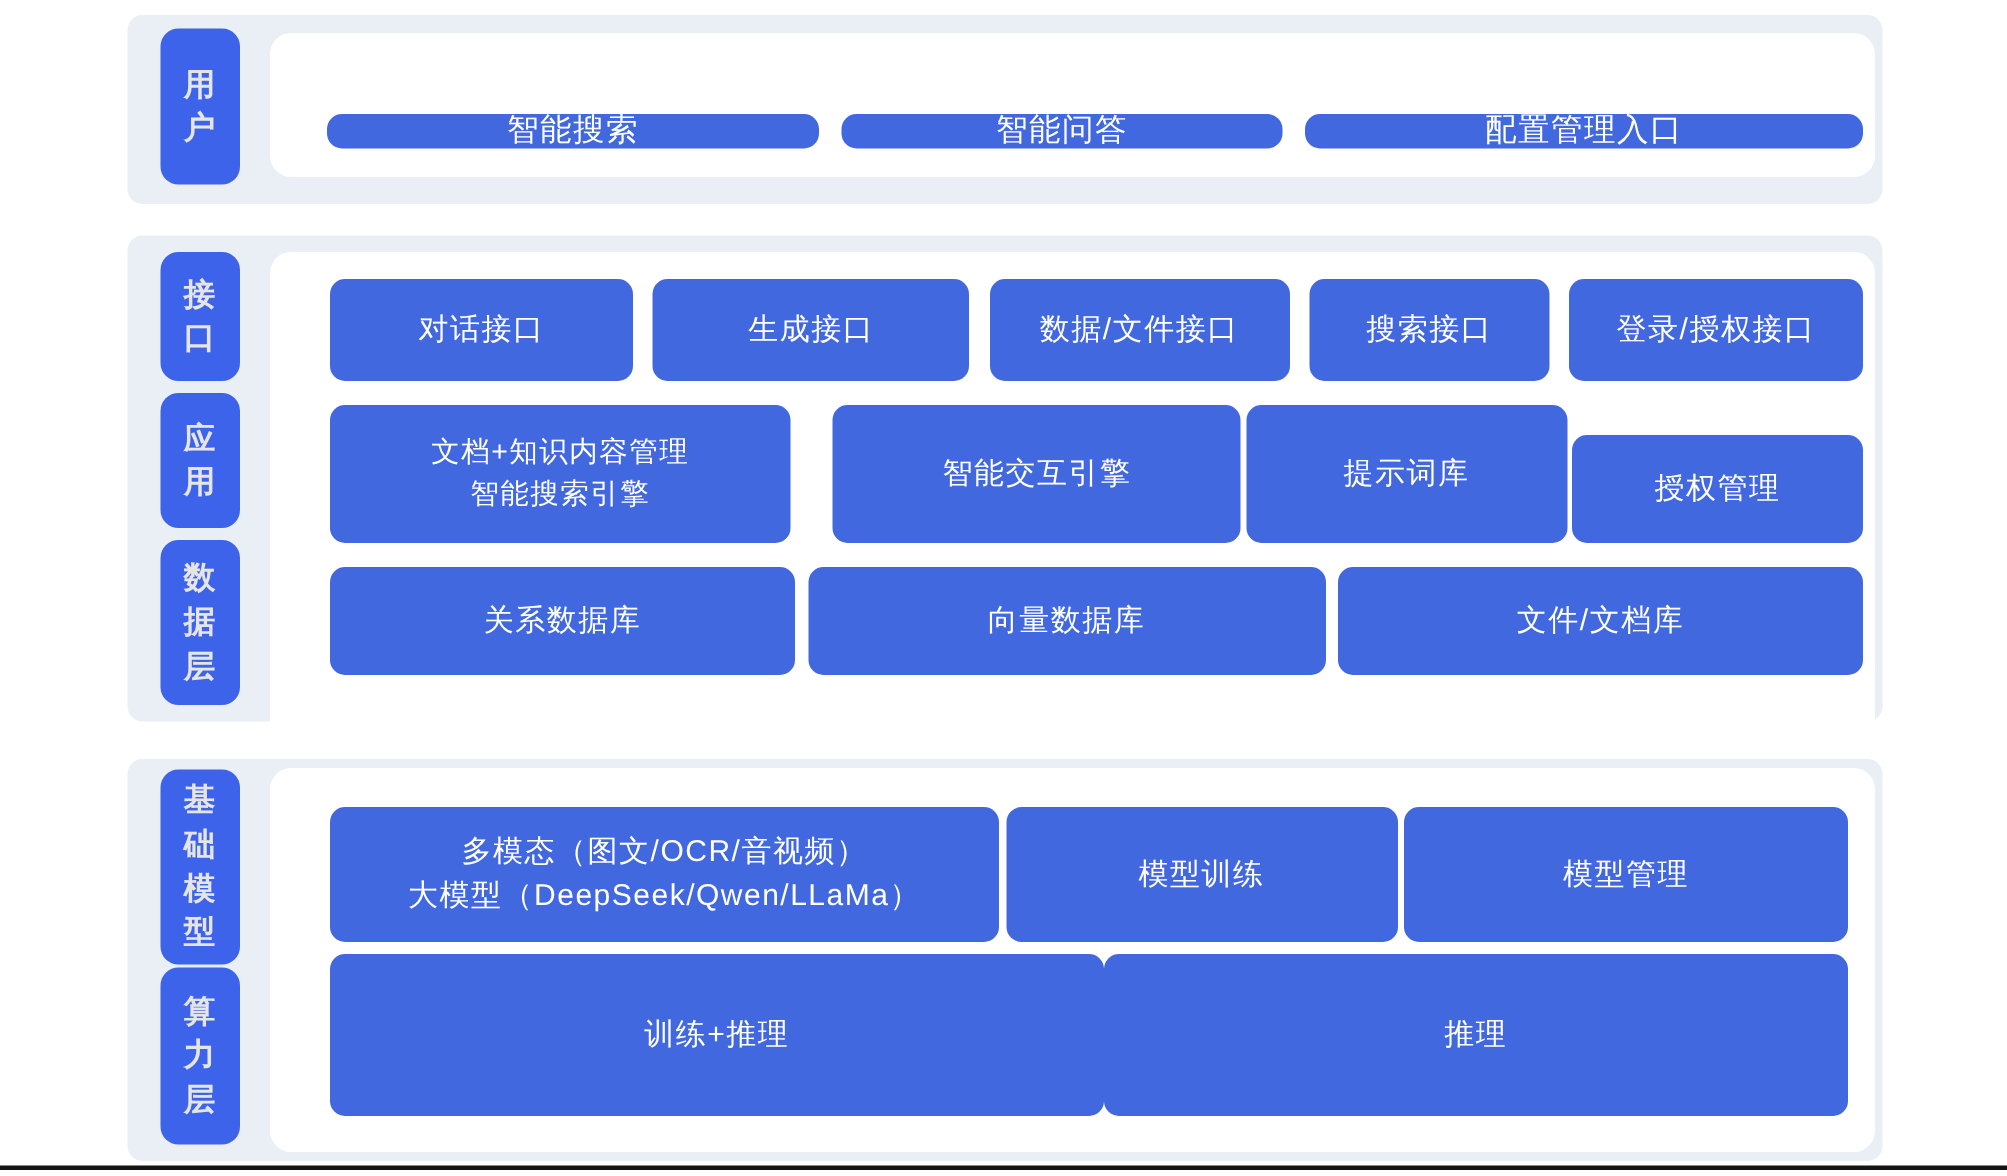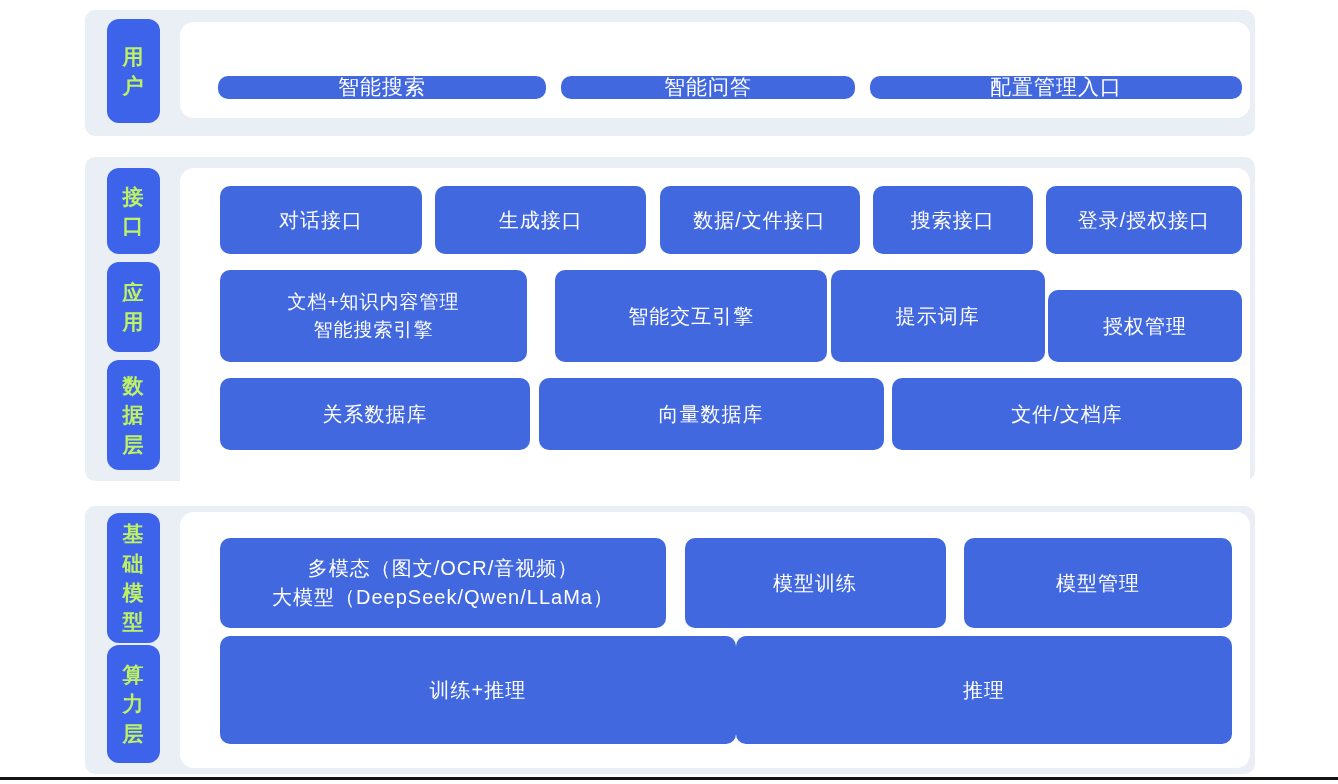--- a/index.html
+++ b/index.html
@@ -18,21 +18,21 @@
   }
   #band-user { top: 10px;  height: 126px; }
   #band-mid  { top: 157px; height: 324px; }
   #band-base { top: 506px; height: 268px; }
 
   .side-label {
     position: absolute;
     left: 22px; width: 53px;
     background: var(--label-blue, #3C63EA);
     border-radius: 12px;
-    color: #bef264;
+    color: #e5e5e5;
     font-size: 21px; font-weight: bold;
     line-height: 1.4; letter-spacing: 1px;
     display: flex; align-items: center; justify-content: center;
     text-align: center;
     padding: 0 14px; box-sizing: border-box;
     word-break: break-all;
   }
   .panel {
     position: absolute;
     left: 95px; width: 1070px;
@@ -112,21 +112,21 @@
 
   <section class="band" id="band-base">
     <div class="side-label" style="top:7px; height:130px;">基础模型</div>
     <div class="side-label" style="top:139px; height:118px;">算力层</div>
 
     <div class="panel" style="top:6px; height:256px;">
       <div class="row" style="top:26px; height:90px; padding:0 18px 0 40px;">
         <div class="block" style="width:446px;">多模态（图文/OCR/音视频）
 大模型（DeepSeek/Qwen/LLaMa）</div>
         <div class="block" style="width:261px;">模型训练</div>
-        <div class="block" style="width:268px;">模型管理</div>
+        <div class="block" style="width:296px;">模型管理</div>
       </div>
       <div class="row" style="top:124px; height:108px; padding:0 18px 0 40px;">
         <div class="block" style="width:554px;">训练+推理</div>
         <div class="block" style="width:533px;">推理</div>
       </div>
     </div>
   </section>
 
   <div class="bottom-rule"></div>
 </div>

